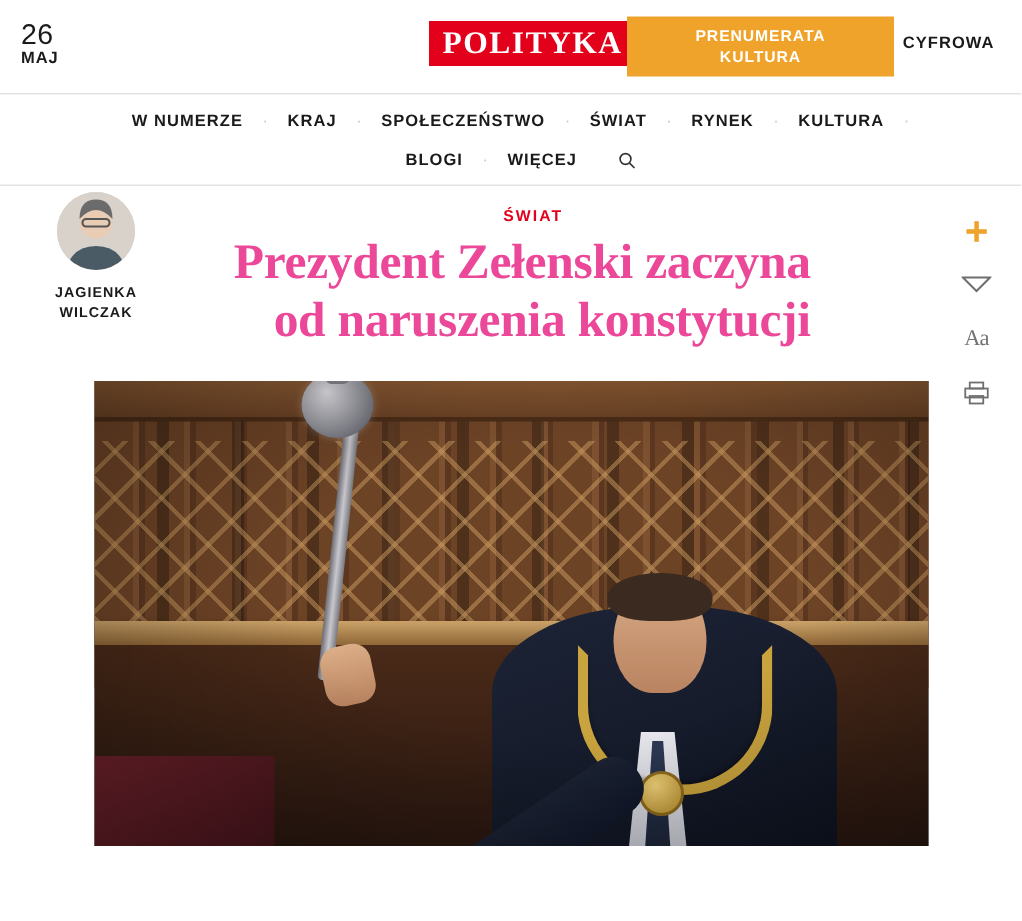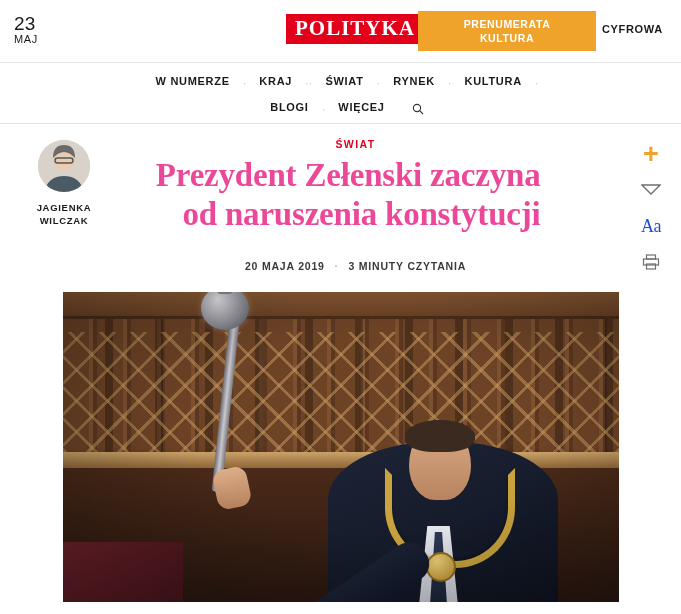--- a/index.html
+++ b/index.html
@@ -31,21 +31,21 @@
     line-height: 1.05;
   }
   .date-day {
     font-size: 19px;
     font-weight: 400;
     color: #1a1a1a;
     letter-spacing: .3px;
   }
   .date-month {
     font-size: 11px;
-    font-weight: 400;
+    font-weight: 700;
     color: #1a1a1a;
     letter-spacing: .6px;
     text-transform: uppercase;
   }
   .logo {
     position: absolute;
     left: 286px;
     top: 14px;
     background: #e2001a;
     color: #ffffff;
@@ -88,21 +88,21 @@
   }
 
   
   .nav {
     border-bottom: 1px solid #e3e3e3;
     padding: 10px 0 8px 0;
   }
   .nav-row {
     display: flex;
     justify-content: center;
-    align-items: flex-end;
+    align-items: center;
     gap: 0;
   }
   .nav-item {
     font-size: 11px;
     font-weight: 700;
     letter-spacing: .7px;
     color: #1a1a1a;
     text-transform: uppercase;
     padding: 2px 13px;
     cursor: pointer;
@@ -160,21 +160,21 @@
   }
   .meta .dot {
     color: #b5b5b5;
     padding: 0 6px;
   }
 
   
   .author {
     position: absolute;
     left: 18px;
-    top: 16px;
+    top: 4px;
     width: 92px;
     text-align: center;
   }
   .avatar {
     width: 52px;
     height: 52px;
     border-radius: 50%;
     margin: 0 auto;
     overflow: hidden;
     background: #cfc9c2;
@@ -211,22 +211,22 @@
     height: 20px;
   }
   .plus {
     color: #f0a32a;
     font-size: 27px;
     line-height: 18px;
     font-weight: 700;
   }
   .tool-aa {
     font-family: "Liberation Serif", serif;
-    font-size: 18px;
-    color: #1d4ed8;
+    font-size: 15px;
+    color: #737373;
     letter-spacing: -.5px;
   }
 
   
   .photo-wrap {
     margin: 20px auto 0 auto;
     width: 556px;
     height: 310px;
     overflow: hidden;
     position: relative;
@@ -389,40 +389,41 @@
     position: absolute; inset: 0;
     background: radial-gradient(ellipse at 55% 45%, rgba(0,0,0,0) 40%, rgba(0,0,0,.35) 100%);
   }
 </style>
 </head>
 <body>
 
 <div class="header">
 
   <div class="date-box">
-    <div class="date-day">23</div>
+    <div class="date-day">26</div>
     <div class="date-month">MAJ</div>
   </div>
 
   <div class="logo">POLITYKA</div>
 
   <div class="subscribe">
     <span>PRENUMERATA</span>
     <span>KULTURA</span>
   </div>
 
   <div class="login">CYFROWA</div>
 </div>
 
 <div class="nav">
   <div class="nav-row">
     <span class="nav-item">W NUMERZE</span>
     <span class="nav-sep">·</span>
     <span class="nav-item">KRAJ</span>
     <span class="nav-sep">·</span>
+    <span class="nav-item">SPOŁECZEŃSTWO</span>
     <span class="nav-sep">·</span>
     <span class="nav-item">ŚWIAT</span>
     <span class="nav-sep">·</span>
     <span class="nav-item">RYNEK</span>
     <span class="nav-sep">·</span>
     <span class="nav-item">KULTURA</span>
     <span class="nav-sep">·</span>
   </div>
 
   <div class="nav-row nav-row2">
@@ -469,25 +470,20 @@
         <rect x="4.5" y="1" width="9" height="4" fill="none" stroke="#6f6f6f" stroke-width="1.2"></rect>
         <rect x="1.5" y="5" width="15" height="6" fill="none" stroke="#6f6f6f" stroke-width="1.2"></rect>
         <rect x="4.5" y="10" width="9" height="5" fill="none" stroke="#6f6f6f" stroke-width="1.2"></rect>
       </svg>
     </div>
   </div>
 
   <div class="kicker">ŚWIAT</div>
   <h1 class="headline">Prezydent Zełenski zaczyna od naruszenia konstytucji</h1>
 
-  <div class="meta">
-    <span>20 MAJA 2019</span>
-    <span class="dot">·</span>
-    <span>3 MINUTY CZYTANIA</span>
-  </div>
 
   <div class="photo-wrap">
     <div class="photo">
       <div class="wall"></div>
       <div class="wall-panels"></div>
       <div class="diamonds"></div>
       <div class="ceiling"></div>
       <div class="rail"></div>
       <div class="lower"></div>
       <div class="lower-left-red"></div>

